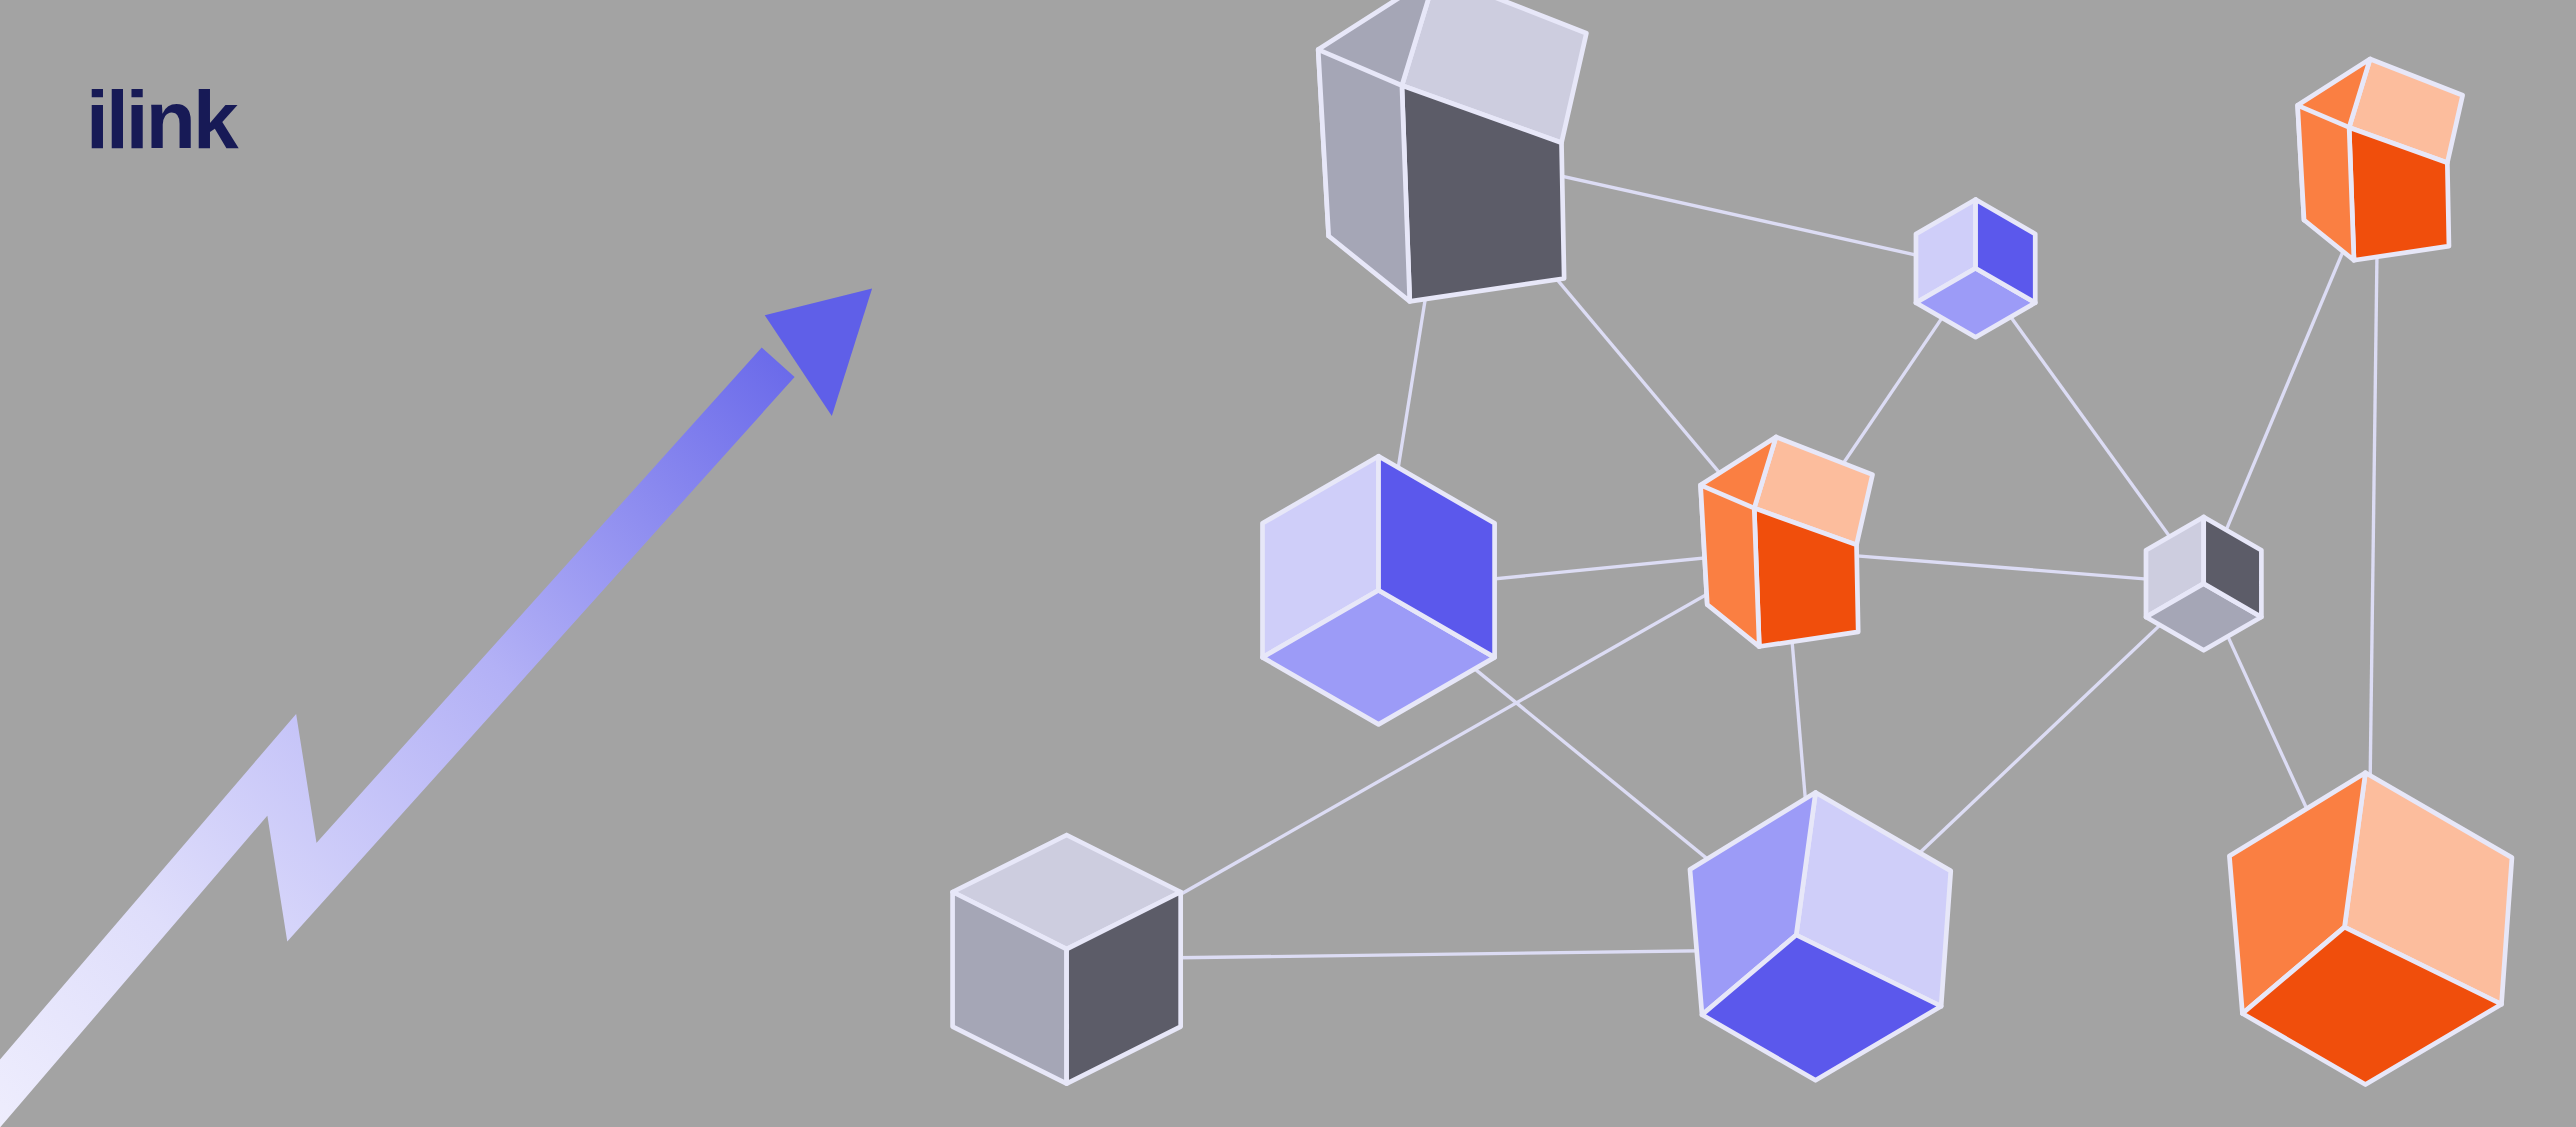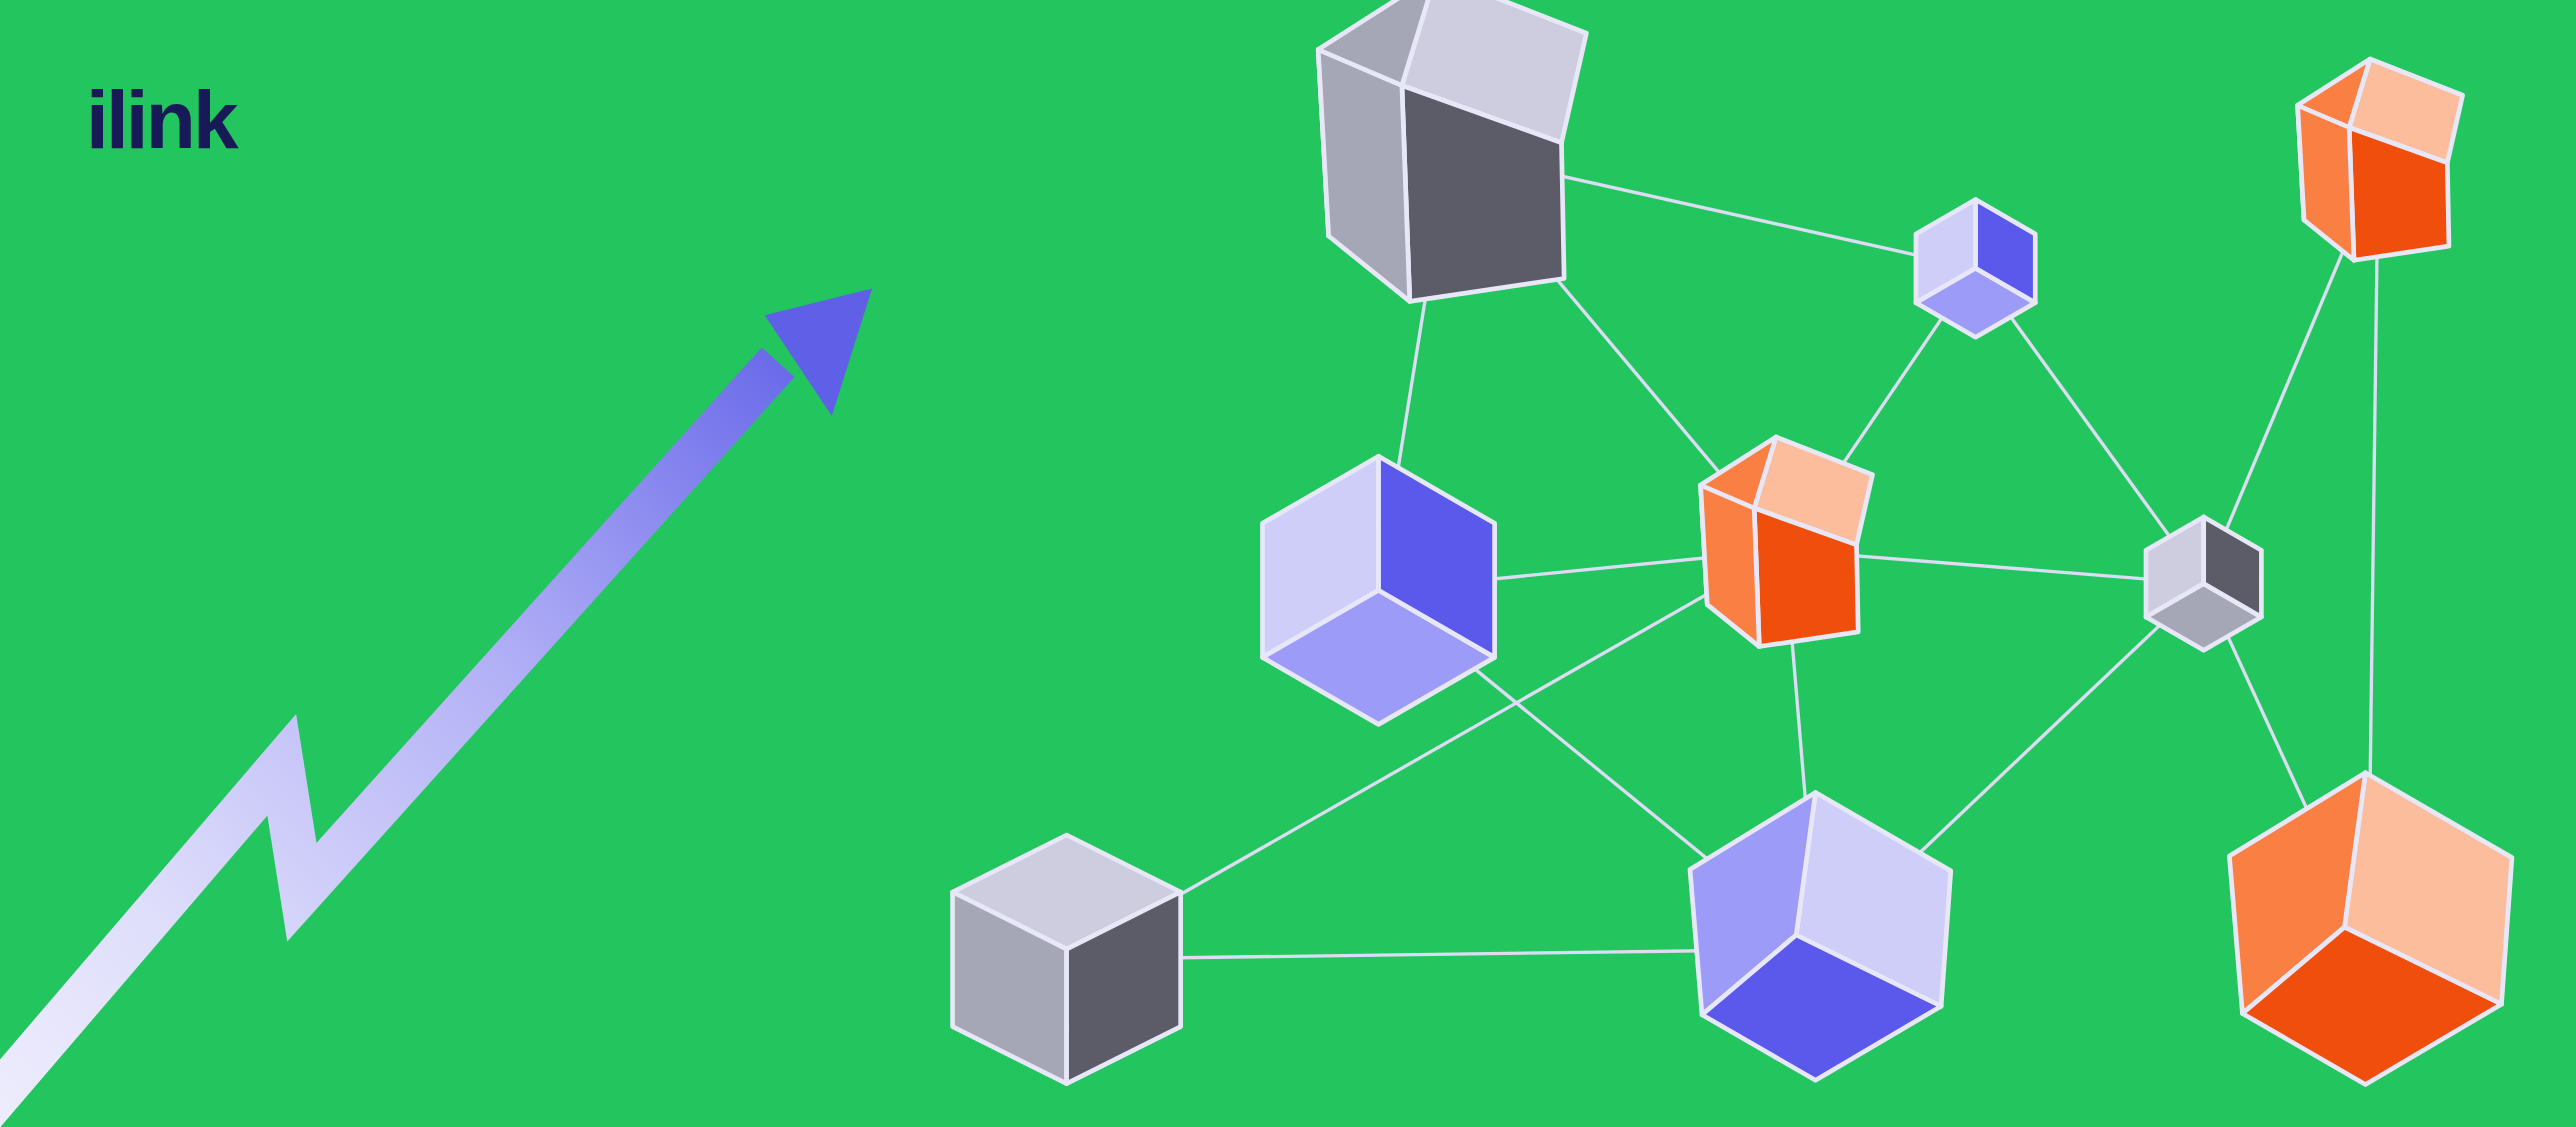--- a/index.html
+++ b/index.html
@@ -8,21 +8,21 @@
     background: #f3f3fd;
   }
   body {
     font-family: "Liberation Sans", sans-serif;
   }
   #stage {
     position: relative;
     width: 2576px;
     height: 1127px;
     overflow: hidden;
-    background: #22c55e;
+    background: #a3a3a3;
   }
   #bg-svg {
     position: absolute;
     inset: 0;
     width: 2576px;
     height: 1127px;
     display: block;
   }
   #brand-logo {
     position: absolute;

